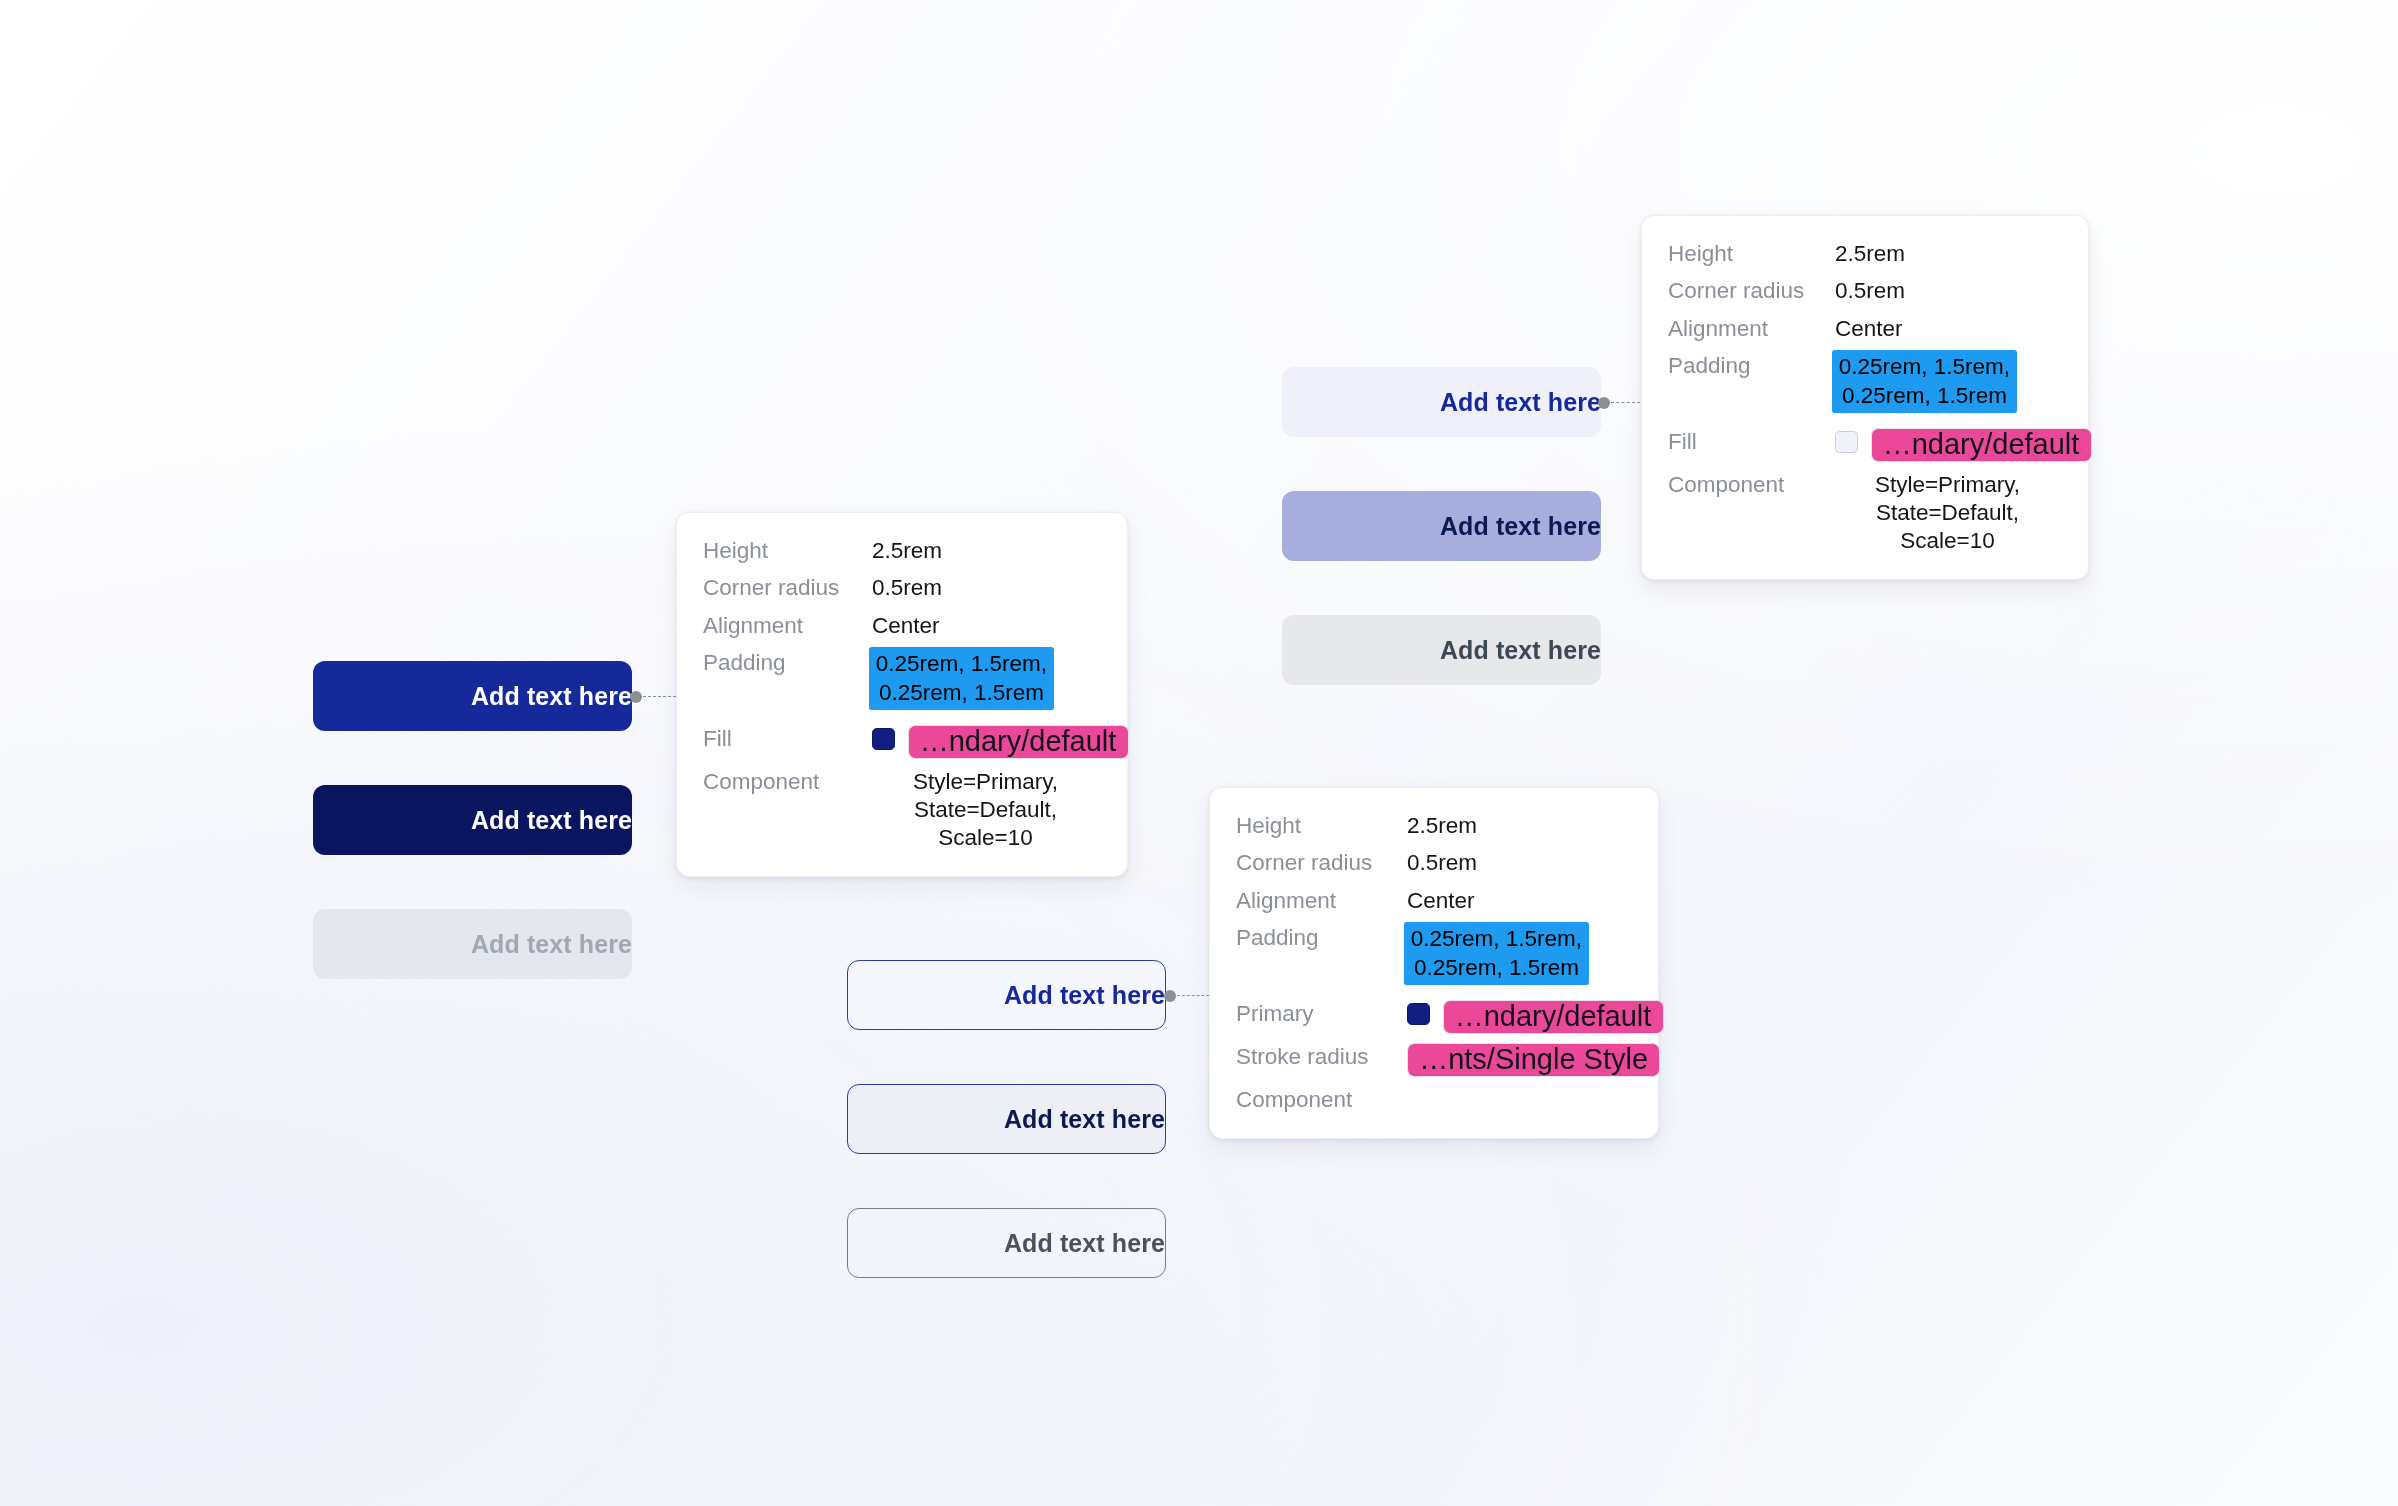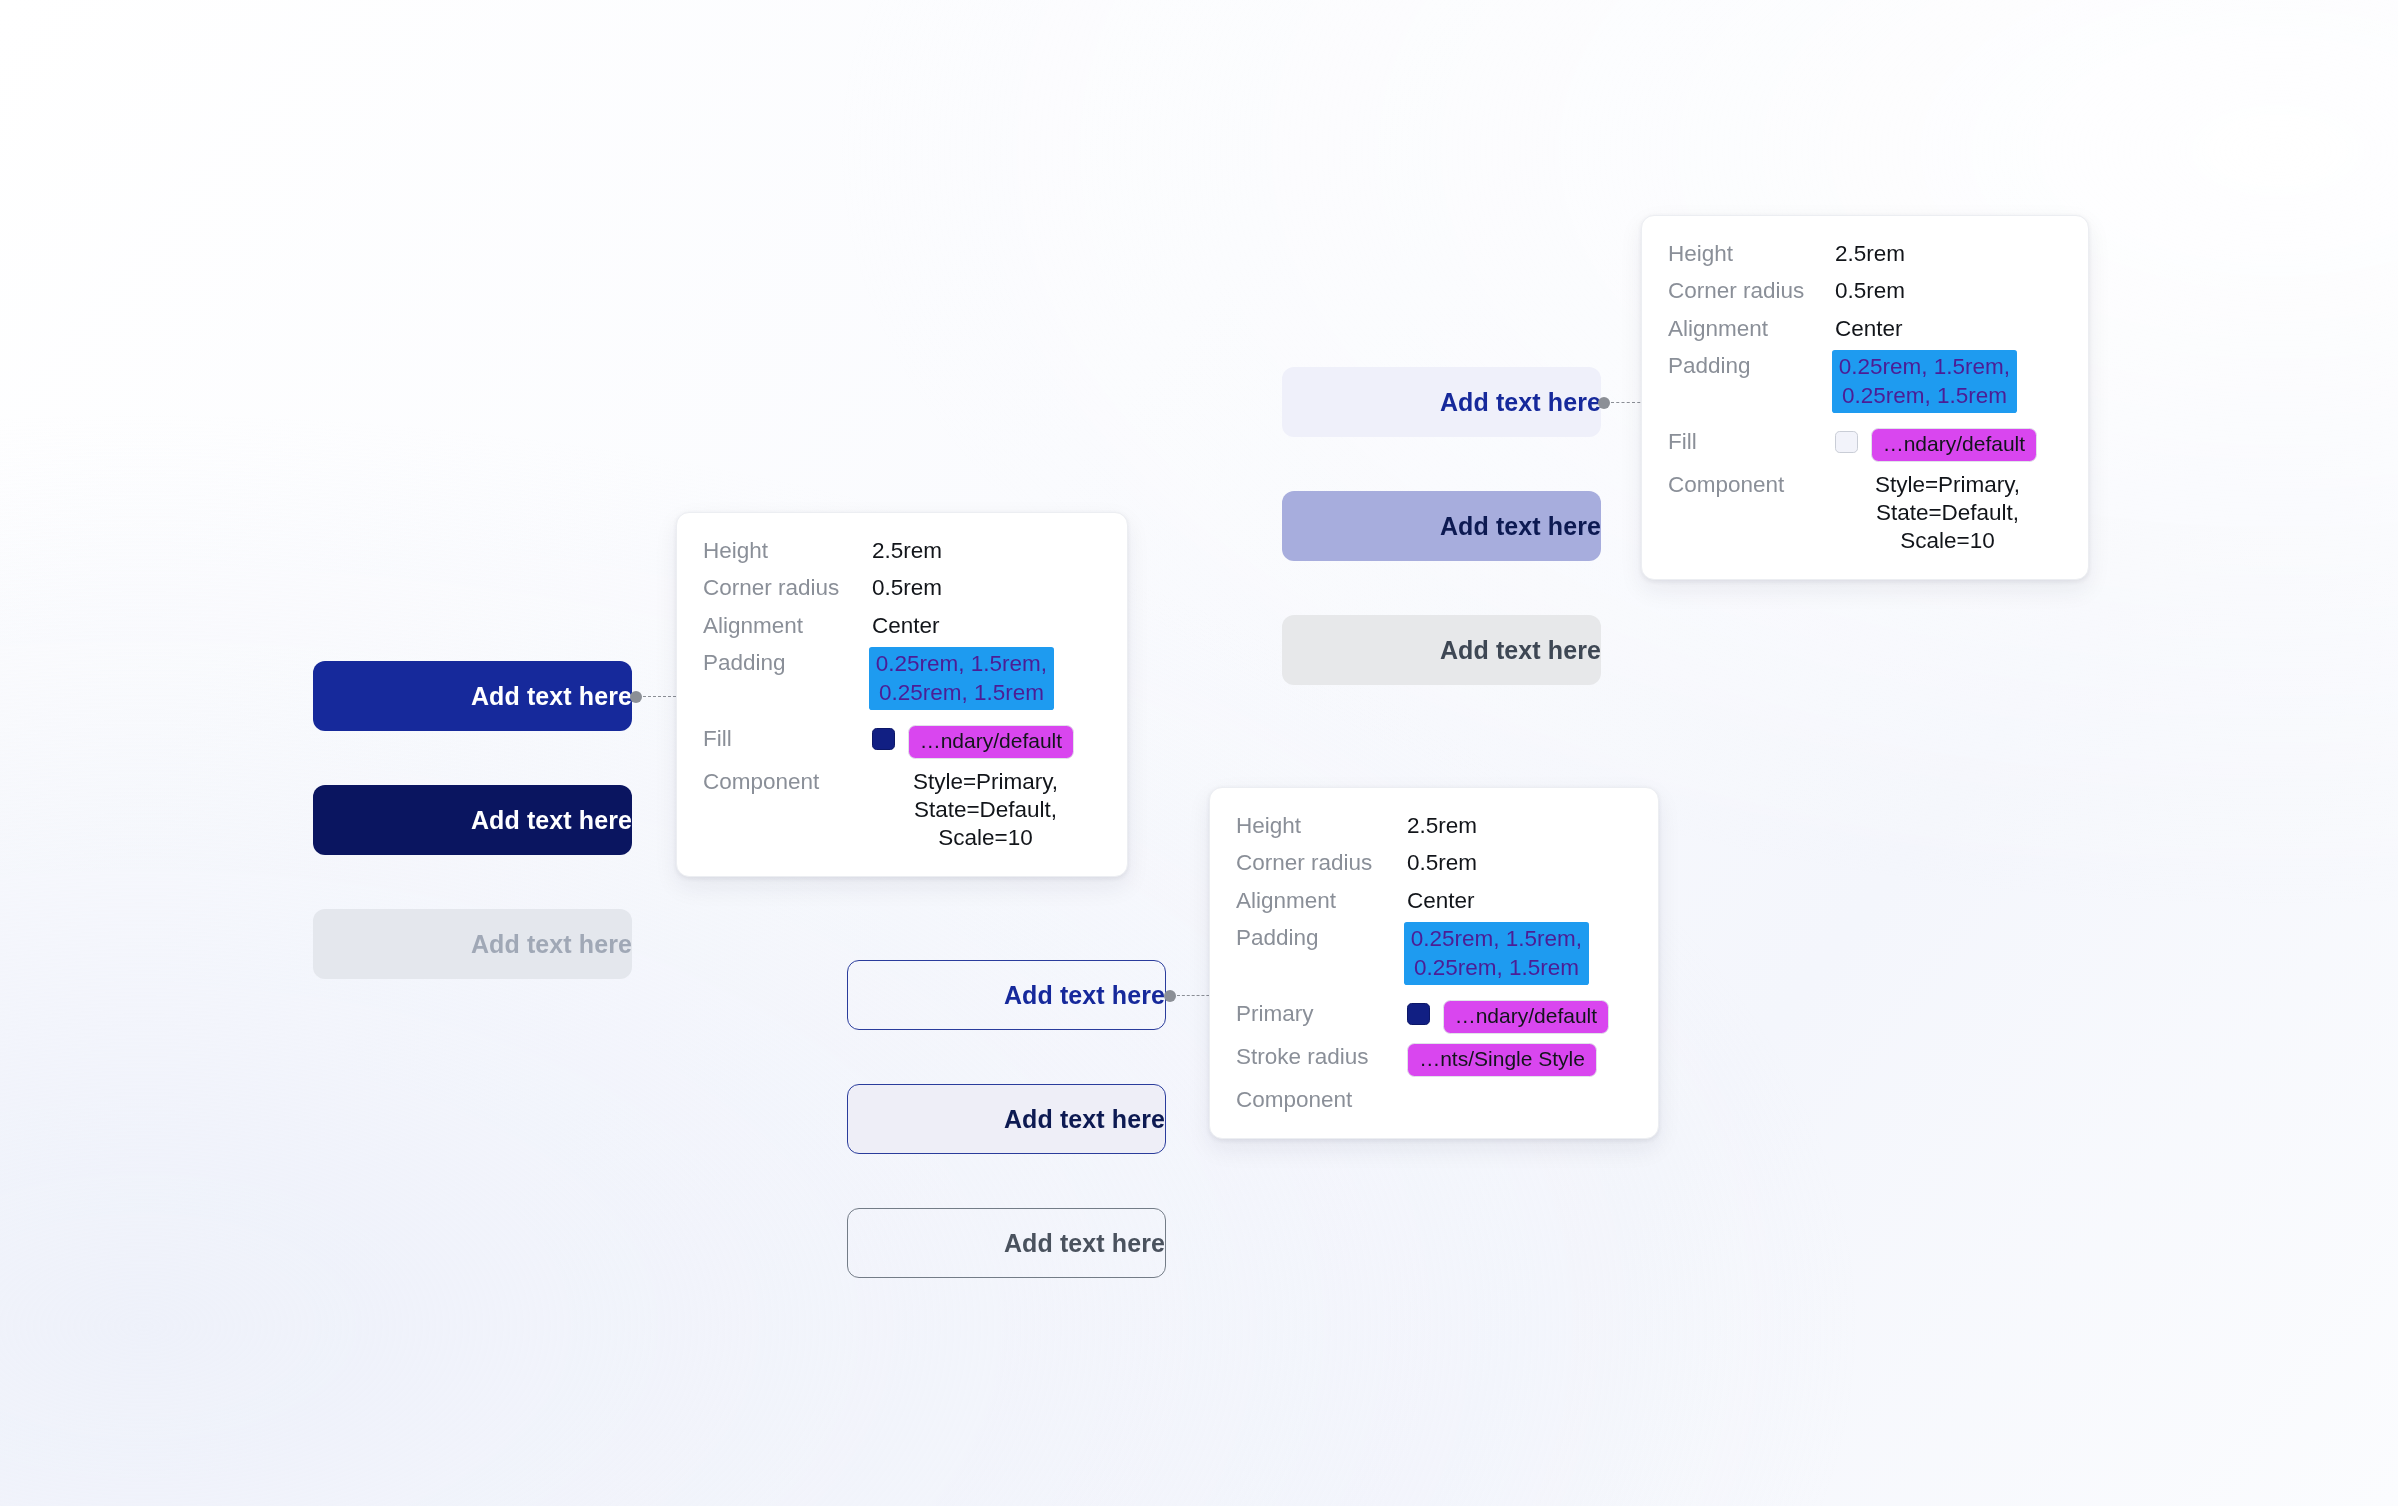--- a/index.html
+++ b/index.html
@@ -54,33 +54,33 @@
   .prow{display:flex;align-items:flex-start;margin-bottom:9.4px;}
   .prow:last-child{margin-bottom:0;}
   .plabel{
     color:#8a8f98;font-size:22.5px;line-height:28px;flex:0 0 auto;
   }
   .pval{
     color:#12151a;font-size:22.5px;line-height:28px;
     display:flex;align-items:flex-start;flex-wrap:nowrap;text-align:center;
   }
   .hl{
-    background:#1e9bf0;color:#4c1d95;border-radius:2.8px;
+    background:#1e9bf0;color:#000000;border-radius:2.8px;
     padding:1.9px 6.6px 2.8px 6.6px;margin:-1.9px 0 0 -2.8px;
     white-space:pre-line;line-height:29px;
   }
   .swatch{
     width:22.5px;height:22.5px;border-radius:4.7px;flex:0 0 auto;
     margin-top:2.8px;margin-right:13px;box-sizing:border-box;
   }
   .swatch.navy{background:#111f83;border:0.9px solid #0c1767;}
   .swatch.pale{background:#f2f3fa;border:0.9px solid #c9cdd6;}
   .token{
-    border:0.9px solid #e0e3e9;border-radius:7.5px;background:#d946ef;
-    padding:0.9px 11.2px 2.8px 11.2px;color:#12151a;font-size:21px;line-height:28px;
+    border:0.9px solid #e0e3e9;border-radius:7.5px;background:#ec4899;
+    padding:0.9px 11.2px 2.8px 11.2px;color:#12151a;font-size:29px;line-height:28px;
     white-space:nowrap;
   }
 </style>
 </head>
 <body>
 
 <div class="canvas">
 
   <div class="btn w340 btn-primary-default" style="left:313px;top:661px;">
     <span>Add text here</span>

